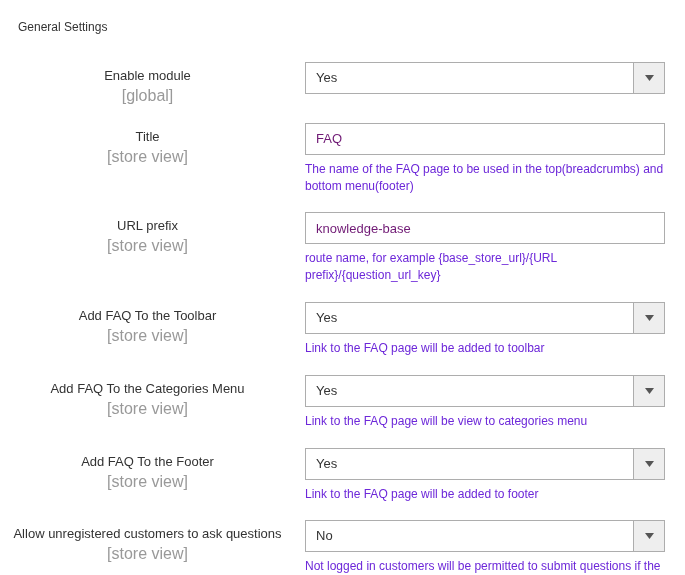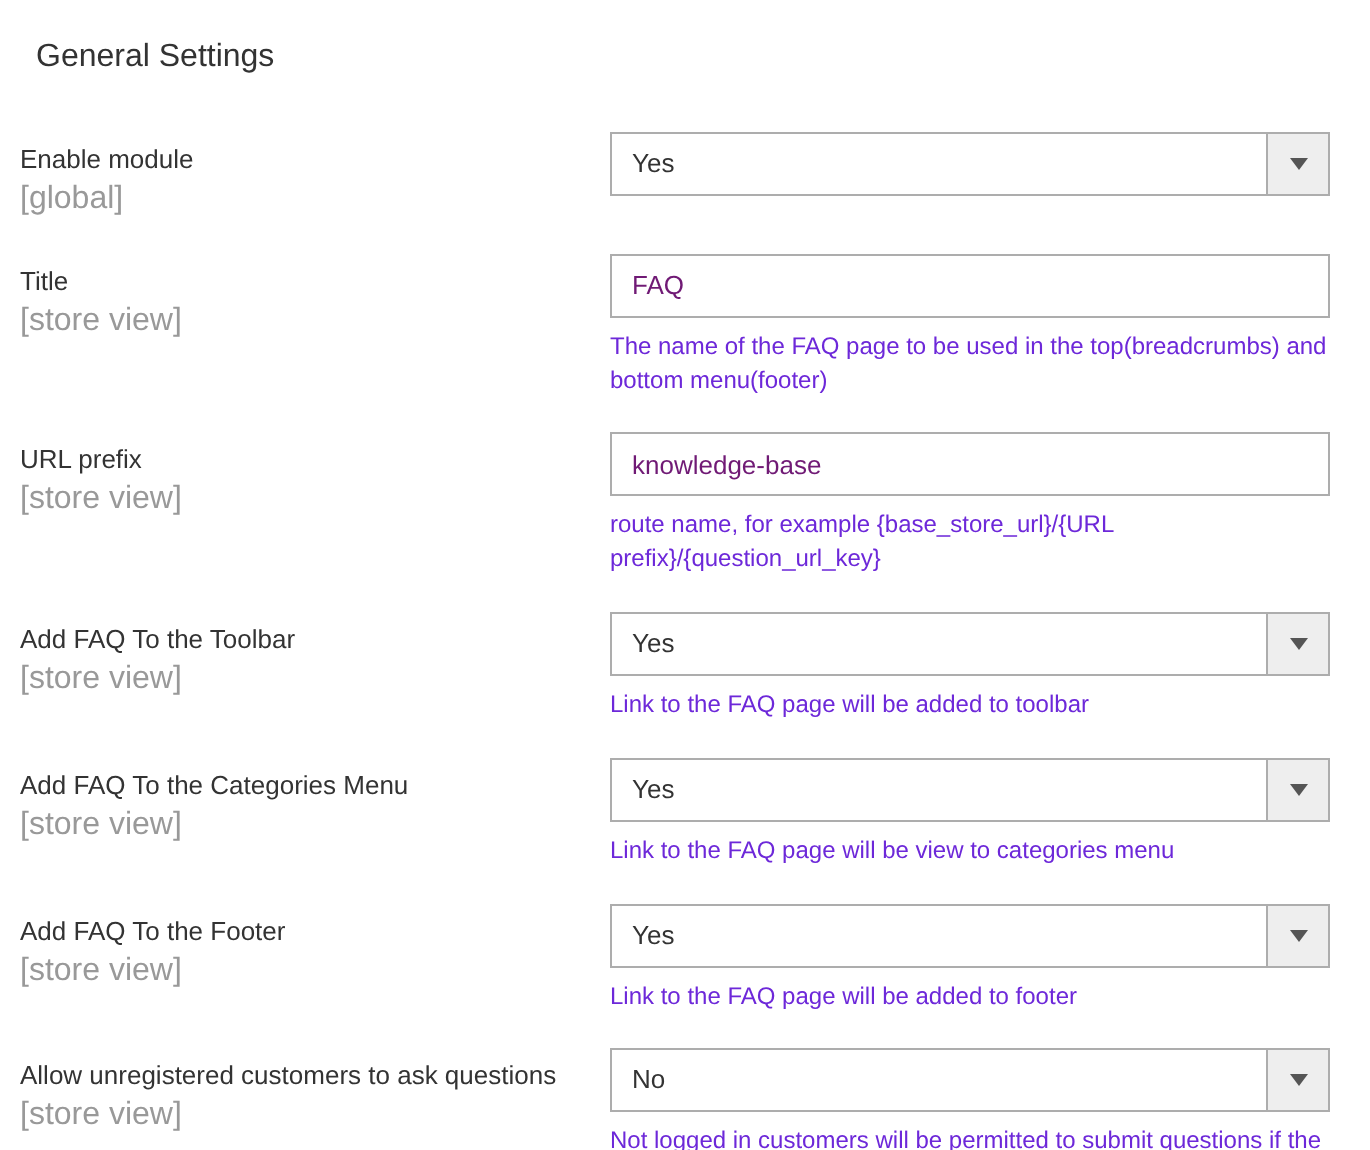--- a/index.html
+++ b/index.html
@@ -5,34 +5,34 @@
     * { box-sizing: border-box; margin: 0; padding: 0; }
     body {
       font-family: Arial, Helvetica, sans-serif;
       font-size: 13px;
       color: #333;
       background: #fff;
       padding: 20px 10px;
       width: 685px;
     }
     .section-title {
-      font-size: 16px;
+      font-size: 12px;
       color: #333;
       margin-bottom: 28px;
       padding-left: 8px;
       font-weight: normal;
     }
     .field-row {
       display: flex;
       align-items: flex-start;
       margin-bottom: 18px;
     }
     .field-label-col {
       width: 295px;
-      text-align: left;
+      text-align: center;
       padding-right: 20px;
       padding-top: 6px;
       flex-shrink: 0;
     }
     .field-label {
       font-size: 13px;
       color: #333;
       line-height: 1.3;
     }
     .field-scope {

